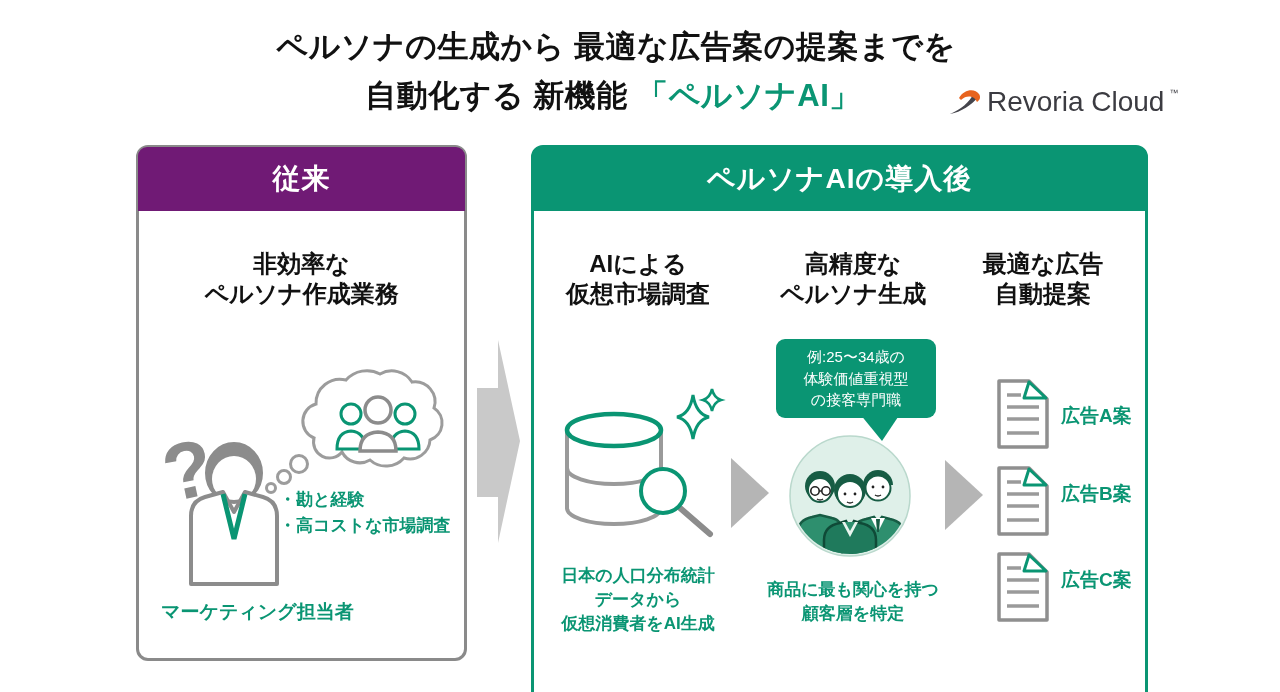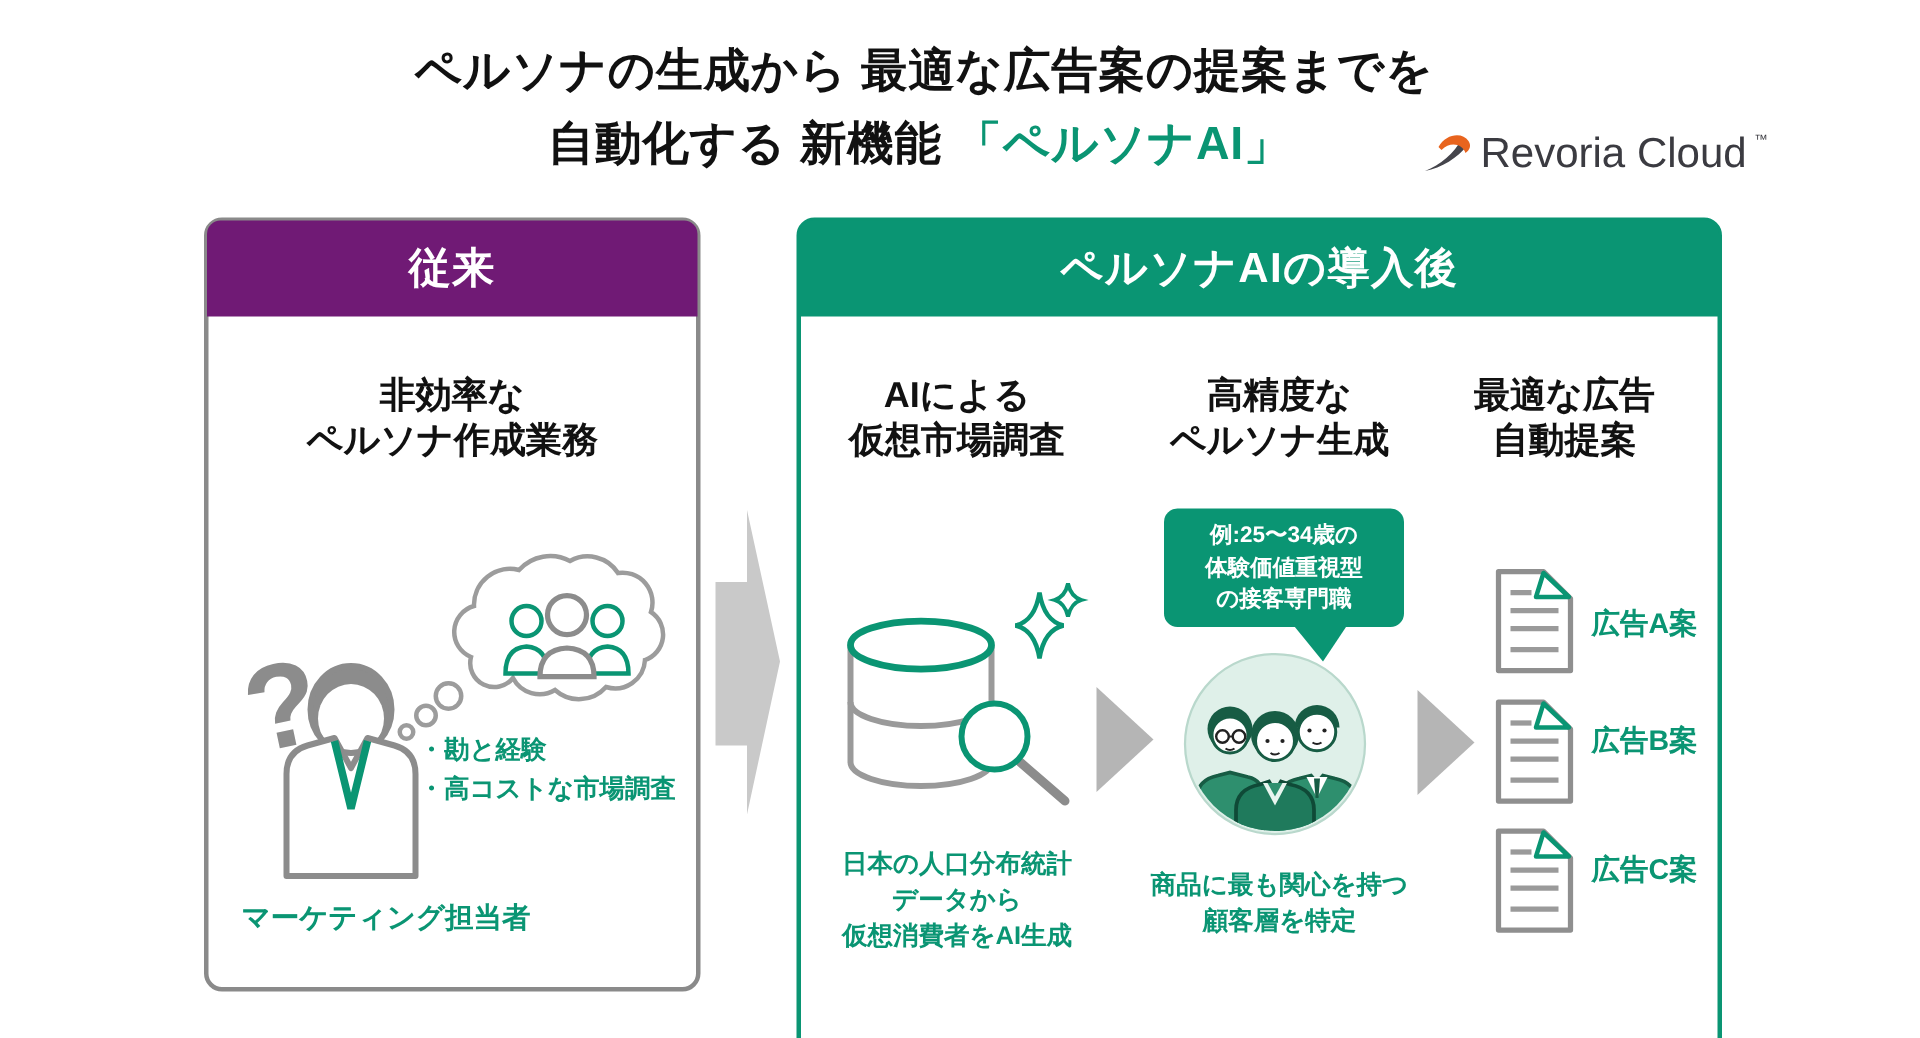--- a/index.html
+++ b/index.html
@@ -27,21 +27,21 @@
   .panel-heading{position:absolute;top:101px;left:0;width:100%;text-align:center;
                  font-size:24px;font-weight:bold;color:#111;line-height:30px;}
   .col-heading{position:absolute;top:101px;text-align:center;font-size:24px;font-weight:bold;
                color:#111;line-height:30px;width:196px;}
   .bullets{position:absolute;left:140px;top:339px;font-size:17px;font-weight:bold;
            color:#0a9573;line-height:26px;white-space:nowrap;}
   .before-caption{position:absolute;left:22px;top:451px;font-size:19px;font-weight:bold;color:#0a9573;}
   .col-caption{position:absolute;text-align:center;font-size:17px;font-weight:bold;
                color:#0a9573;line-height:24px;width:208px;}
   .speech-bubble{position:absolute;left:242px;top:191px;width:160px;height:79px;background:#0a9573;
-                 border-radius:9px;color:#fff;font-size:15px;font-weight:bold;text-align:center;
+                 border-radius:9px;color:#fff;font-size:15px;font-weight:normal;text-align:center;
                  line-height:21.5px;padding-top:7px;box-sizing:border-box;}
   .doc-label{position:absolute;left:527px;font-size:19px;font-weight:bold;color:#0a9573;white-space:nowrap;}
 </style>
 </head>
 <body>
 
 <div class="canvas">
 
   <div class="title-line1">ペルソナの生成から 最適な広告案の提案までを</div>
   <div class="title-line2"><span>自動化する 新機能</span><span>&nbsp;</span><span class="green-text">「ペルソナAI」</span></div>

